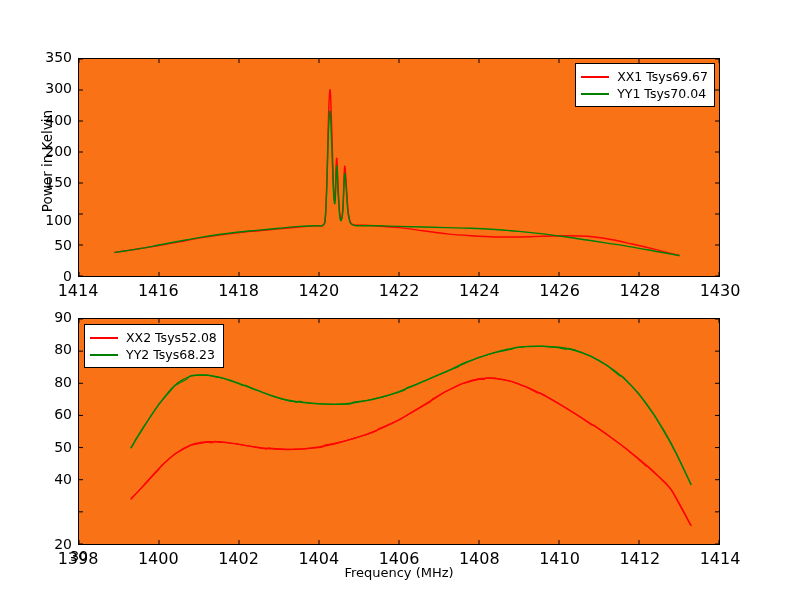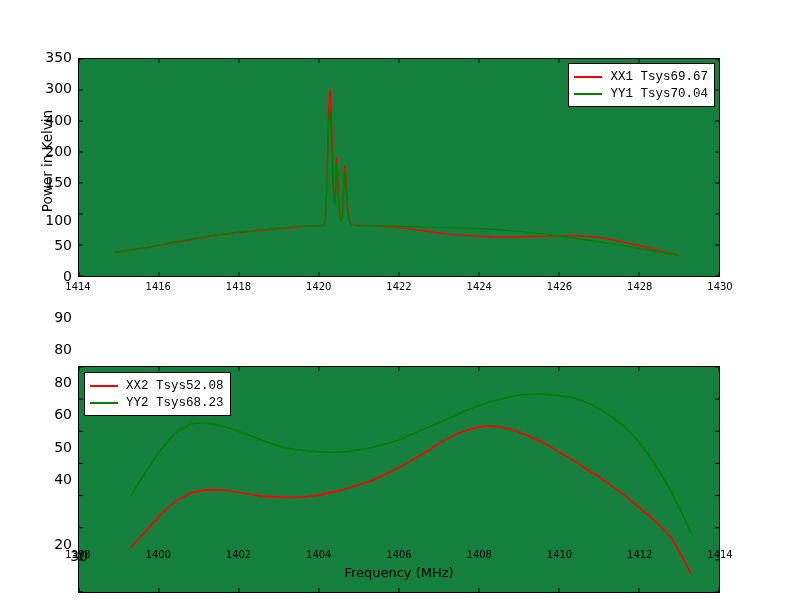--- a/index.html
+++ b/index.html
@@ -16,35 +16,33 @@
   #figure {
     position: relative;
     width: 800px;
     height: 600px;
     background: #ffffff;
   }
   .axes {
     position: absolute;
     box-sizing: border-box;
     border: 1.2px solid #000000;
-    background: #15803d;
-    font-family: Liberation Mono, monospace;
+    background: #f97316;
   }
   #axes-top {
     left: 78px;
     top: 58px;
     width: 642px;
     height: 219px;
   }
   #axes-bottom {
     left: 78px;
     top: 318px;
     width: 642px;
     height: 227px;
-    margin-top: 48px;
   }
   .plot-svg {
     position: absolute;
     left: 0;
     top: 0;
     width: 100%;
     height: 100%;
     display: block;
   }
   .fig-title {
@@ -84,21 +82,21 @@
     position: absolute;
     text-align: right;
     font-size: 14px;
     color: #000000;
     width: 46px;
     white-space: nowrap;
   }
   .tick-label-x {
     position: absolute;
     text-align: center;
-    font-size: 10px;
+    font-size: 16px;
     color: #000000;
     width: 60px;
     white-space: nowrap;
   }
   .legend {
     position: absolute;
     box-sizing: border-box;
     border: 1px solid #000000;
     background: #ffffff;
     padding: 4px 6px 4px 5px;

